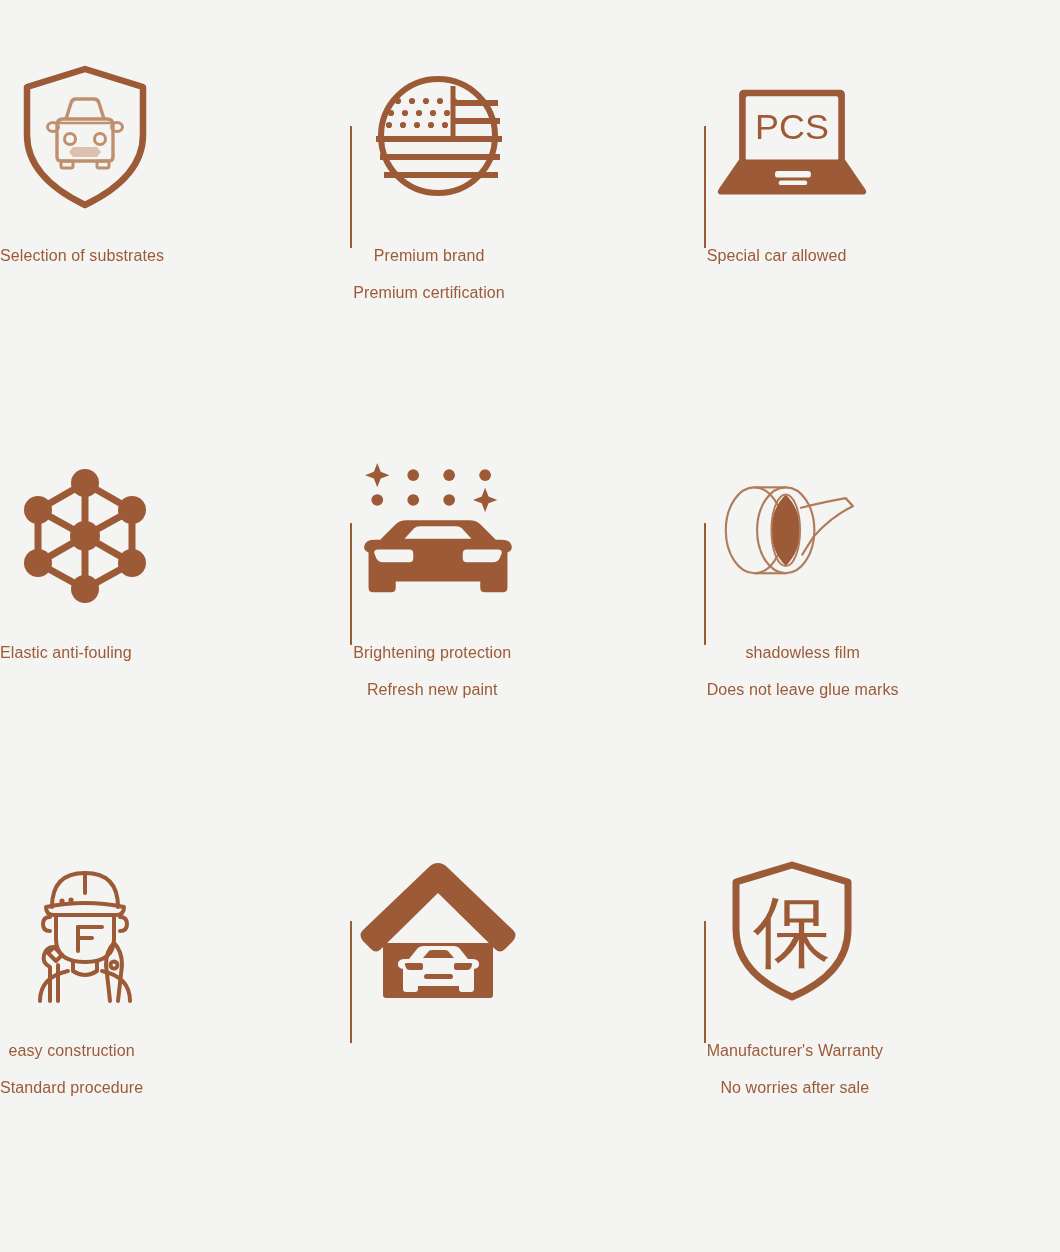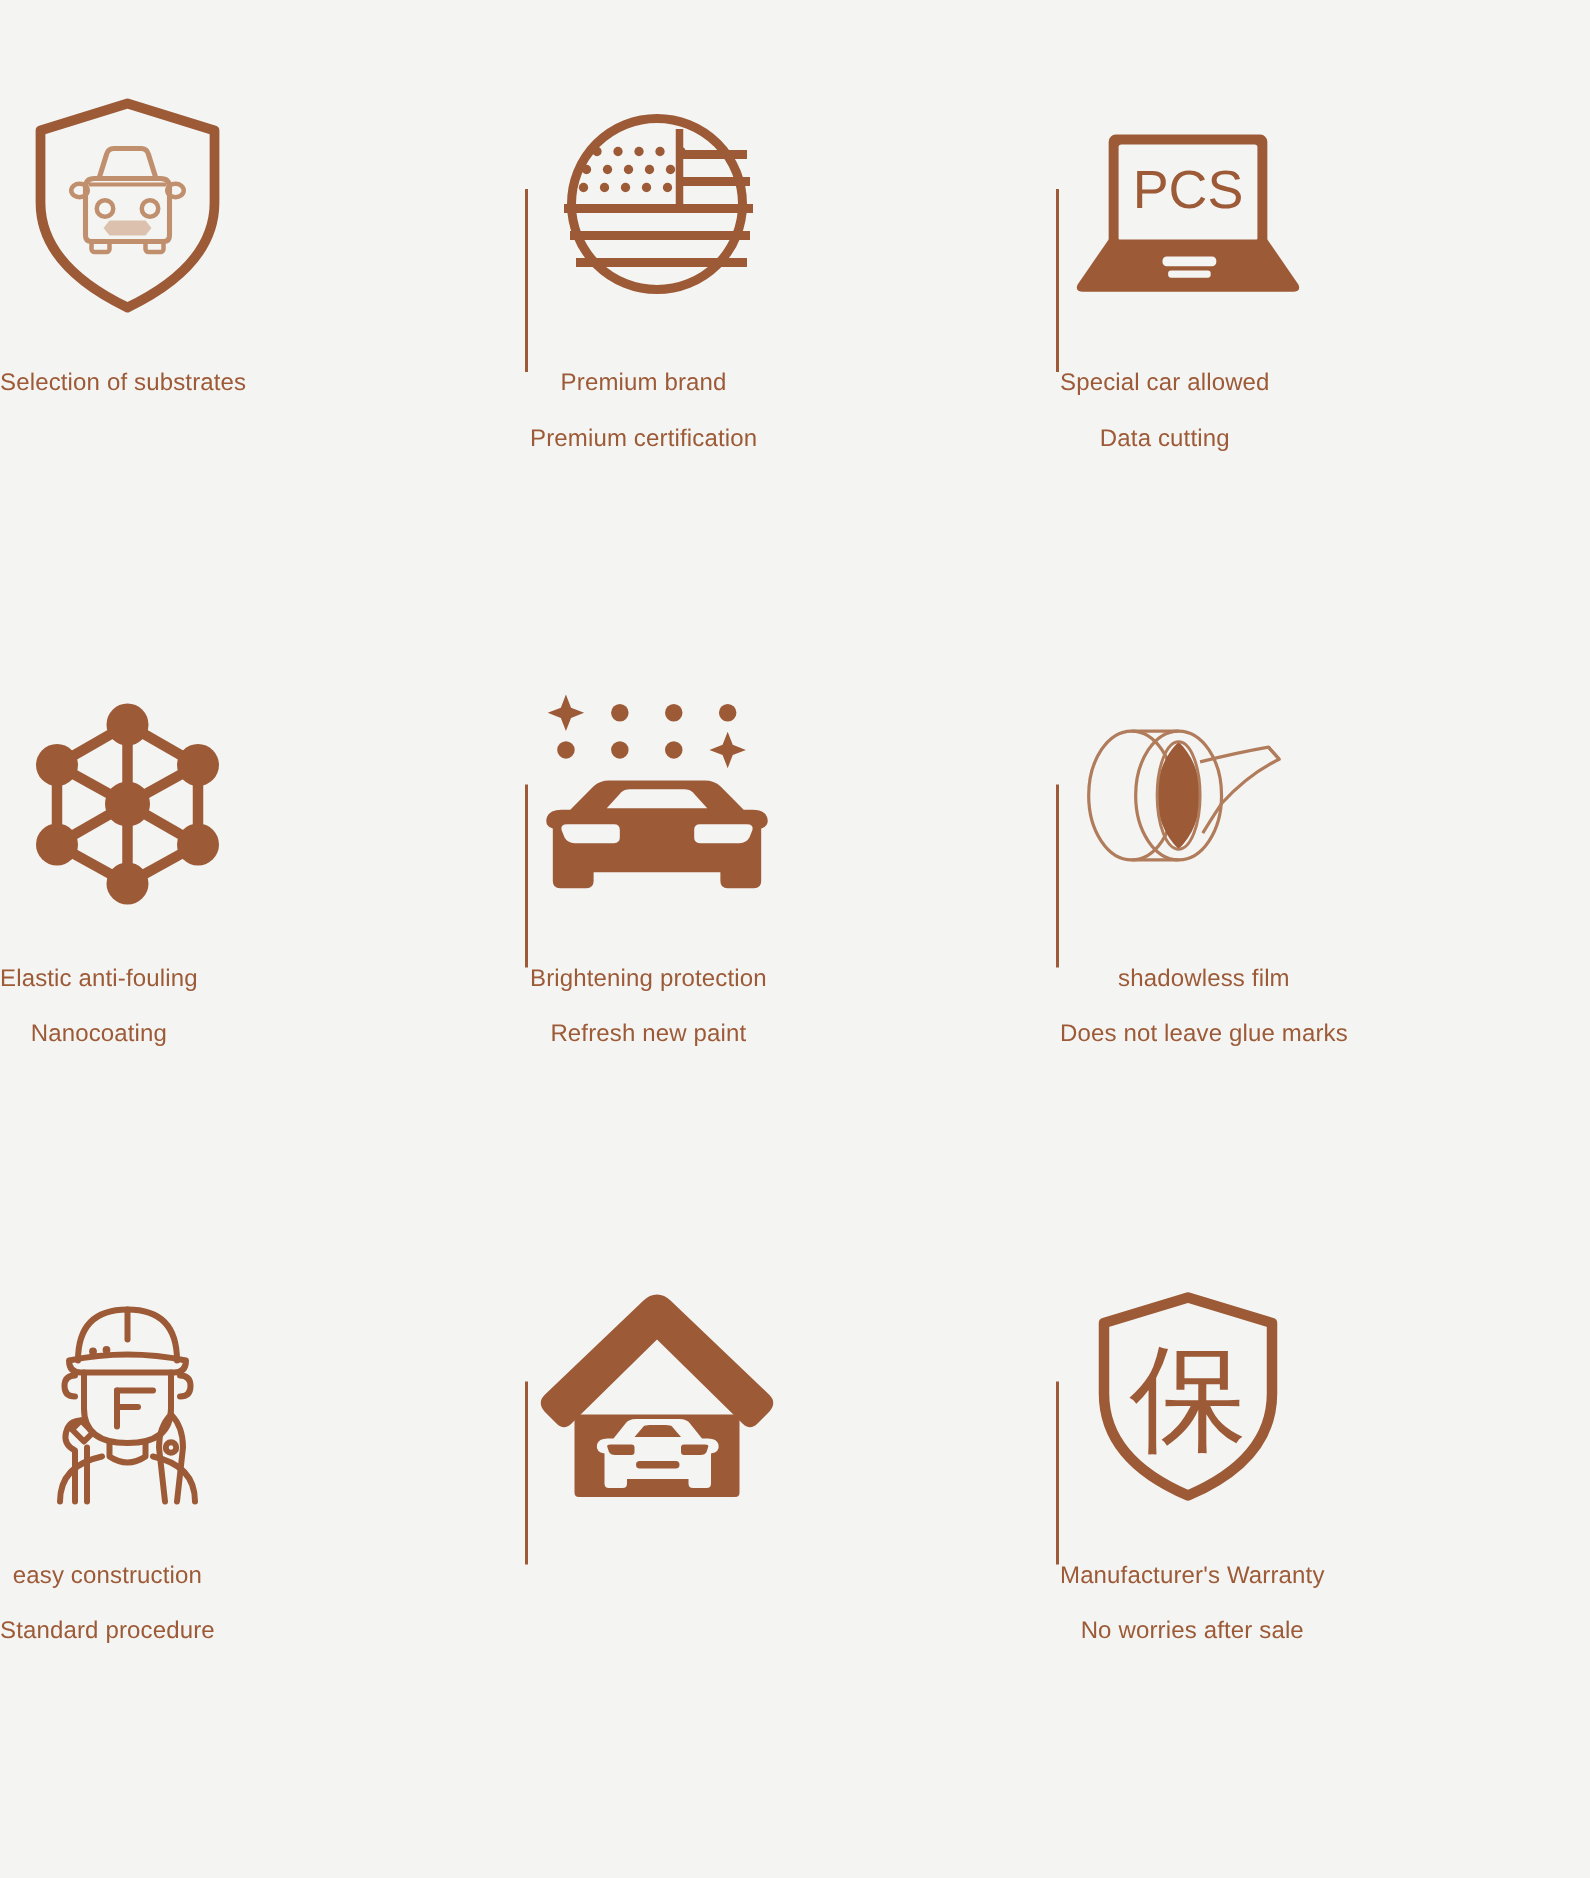--- a/index.html
+++ b/index.html
@@ -169,21 +169,20 @@
         <path d="M34 100 L146 100 L168 132 Q170 137 164 137 L16 137 Q10 137 12 132 Z" fill="#9d5a37"></path>
 
         <rect x="72" y="112" width="38" height="7" rx="3" fill="#f4f4f2"></rect>
         <rect x="76" y="122" width="30" height="5" rx="2" fill="#f4f4f2"></rect>
 
         <text x="90" y="78" text-anchor="middle" fill="#9d5a37" font-family="Liberation Sans, sans-serif" font-size="38">PCS</text>
       </svg>
     </div>
     <div class="caption">
       <span>Special car allowed</span>
-      <span class="line2">Data cutting</span>
     </div>
   </div>
 
   <div class="feature-card row-2 col-1">
 
     <div class="icon-wrap">
       <svg width="150" height="150" viewBox="0 0 150 150">
         <g stroke="#9d5a37" stroke-width="7" fill="none">
 
           <line x1="75" y1="25" x2="28" y2="52"></line>
@@ -206,21 +205,20 @@
           <circle cx="122" cy="52" r="14"></circle>
           <circle cx="75" cy="78" r="15"></circle>
           <circle cx="28" cy="105" r="14"></circle>
           <circle cx="122" cy="105" r="14"></circle>
           <circle cx="75" cy="131" r="14"></circle>
         </g>
       </svg>
     </div>
     <div class="caption">
       <span>Elastic anti-fouling</span>
-      <span class="line2">Nanocoating</span>
     </div>
   </div>
 
   <div class="feature-card row-2 col-2">
     <div class="divider"></div>
     <div class="icon-wrap">
       <svg width="175" height="155" viewBox="0 0 175 155">
         <g fill="#9d5a37">
 
           <path d="M25 6 L28.5 15 L37.5 18.5 L28.5 22 L25 31 L21.5 22 L12.5 18.5 L21.5 15 Z"></path>

